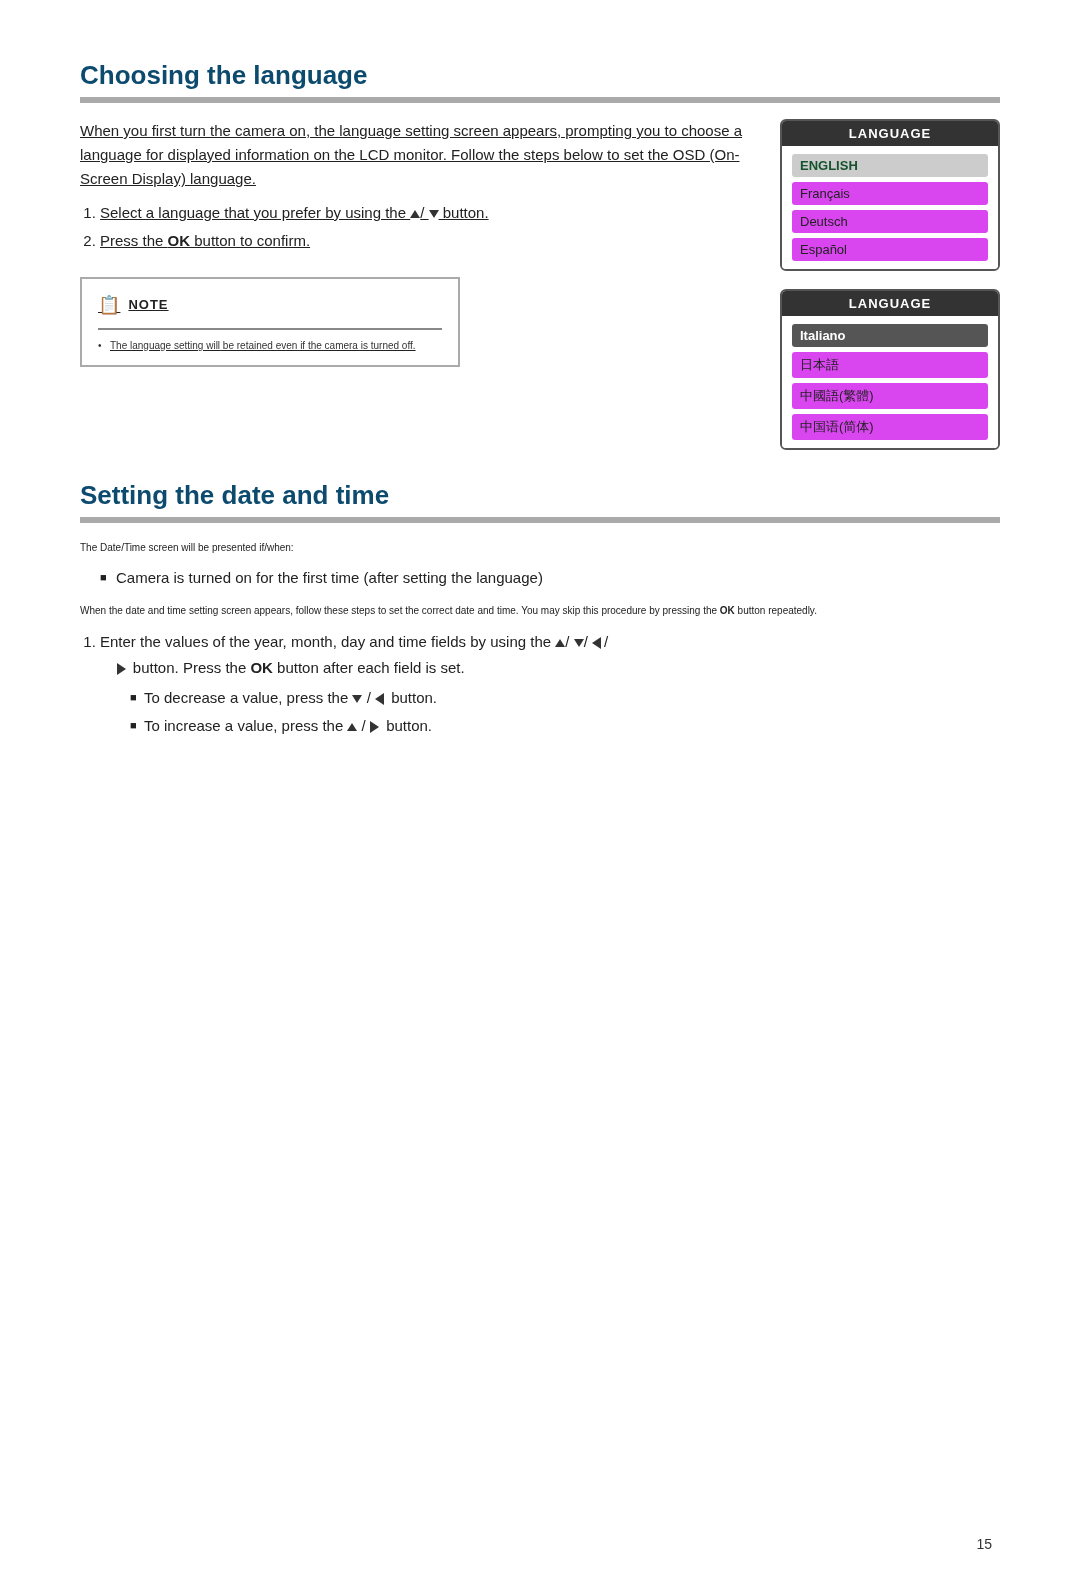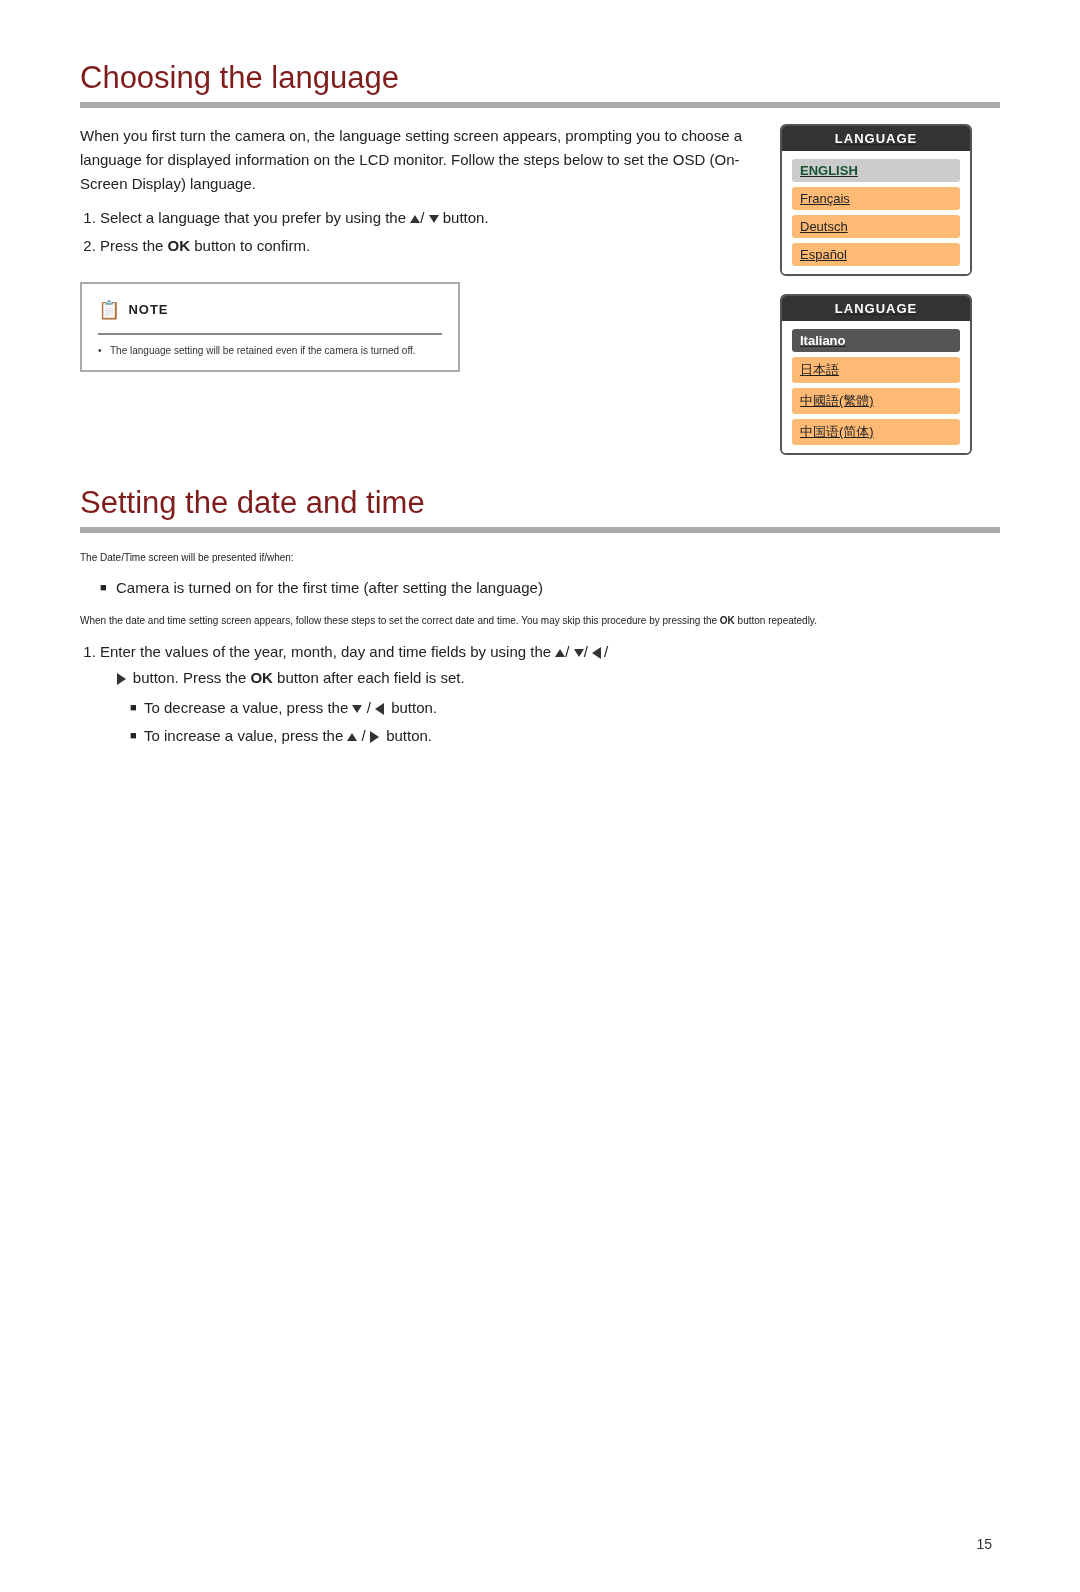--- a/index.html
+++ b/index.html
@@ -9,44 +9,45 @@
       font-size: 15px;
       color: #222;
       width: 1080px;
       min-height: 1592px;
       padding: 60px 80px 60px 80px;
       position: relative;
     }
 
     
     .section-title {
-      font-size: 31px;
-      font-weight: normal;
+      font-size: 26px;
+      font-weight: bold;
       margin-bottom: 6px;
-      color: #7f1d1d;
+      color: #0c4a6e;
     }
 
     .section-divider {
       height: 6px;
       background: #aaa;
       margin-bottom: 16px;
     }
 
     
     .top-section {
       display: flex;
       flex-direction: row;
       gap: 30px;
       margin-bottom: 30px;
     }
 
     .top-text {
       flex: 1;
       font-size: 15px;
       line-height: 1.6;
+      text-decoration: underline;
     }
 
     .top-text p {
       margin-bottom: 10px;
     }
 
     .top-text ol {
       margin-left: 20px;
     }
 
@@ -60,23 +61,22 @@
       gap: 18px;
       min-width: 220px;
     }
 
     
     .lang-screen {
       border: 2.5px solid #555;
       border-radius: 6px;
       padding: 0;
       overflow: hidden;
-      width: 192px;
-      position: relative;
-      text-decoration: underline;
+      width: 220px;
+      position: relative;
     }
 
     .lang-header {
       background: #333;
       color: #fff;
       font-weight: bold;
       font-size: 13px;
       text-align: center;
       padding: 5px 0;
       letter-spacing: 1px;
@@ -104,21 +104,21 @@
       color: #14532d;
     }
 
     .lang-item.selected-dark {
       background: #555;
       color: #fff;
       font-weight: bold;
     }
 
     .lang-item.normal {
-      background: #fdba74;
+      background: #d946ef;
       color: #222;
     }
 
     
     .note-box {
       border: 2px solid #aaa;
       padding: 12px 16px;
       margin: 20px 0;
       max-width: 380px;
       position: relative;

